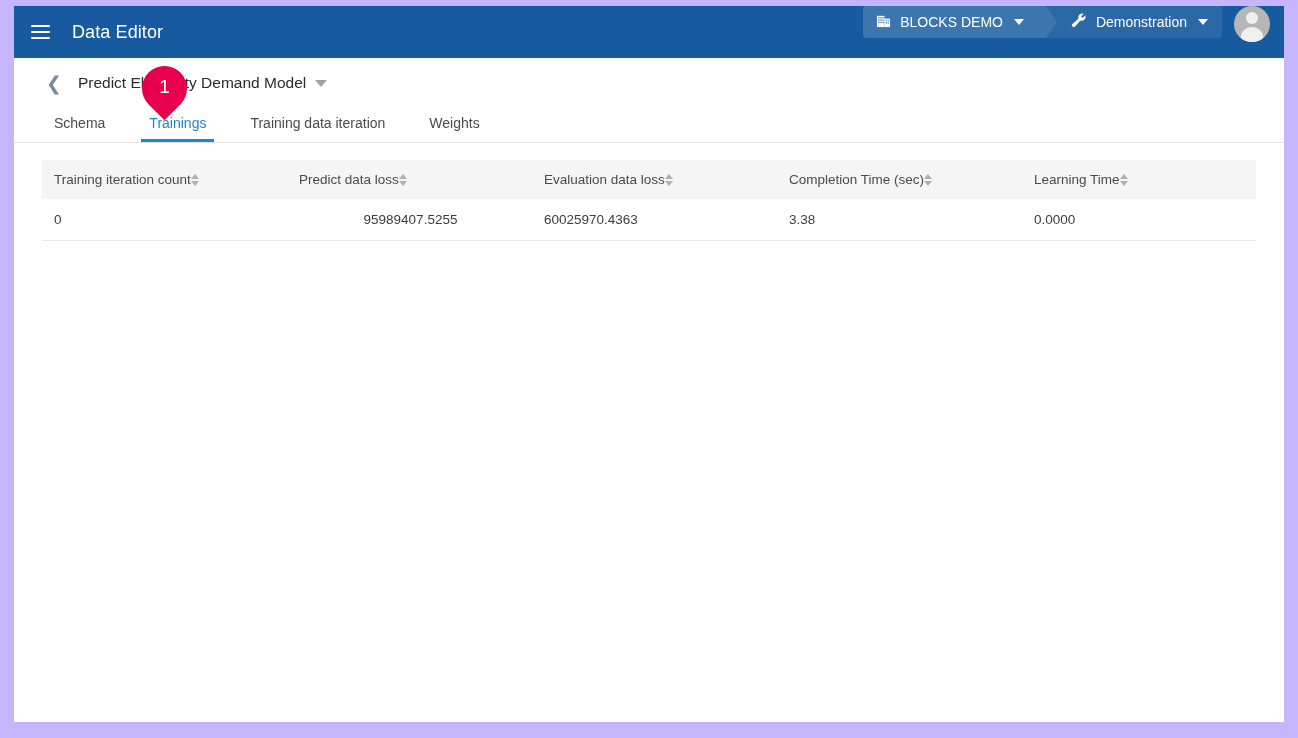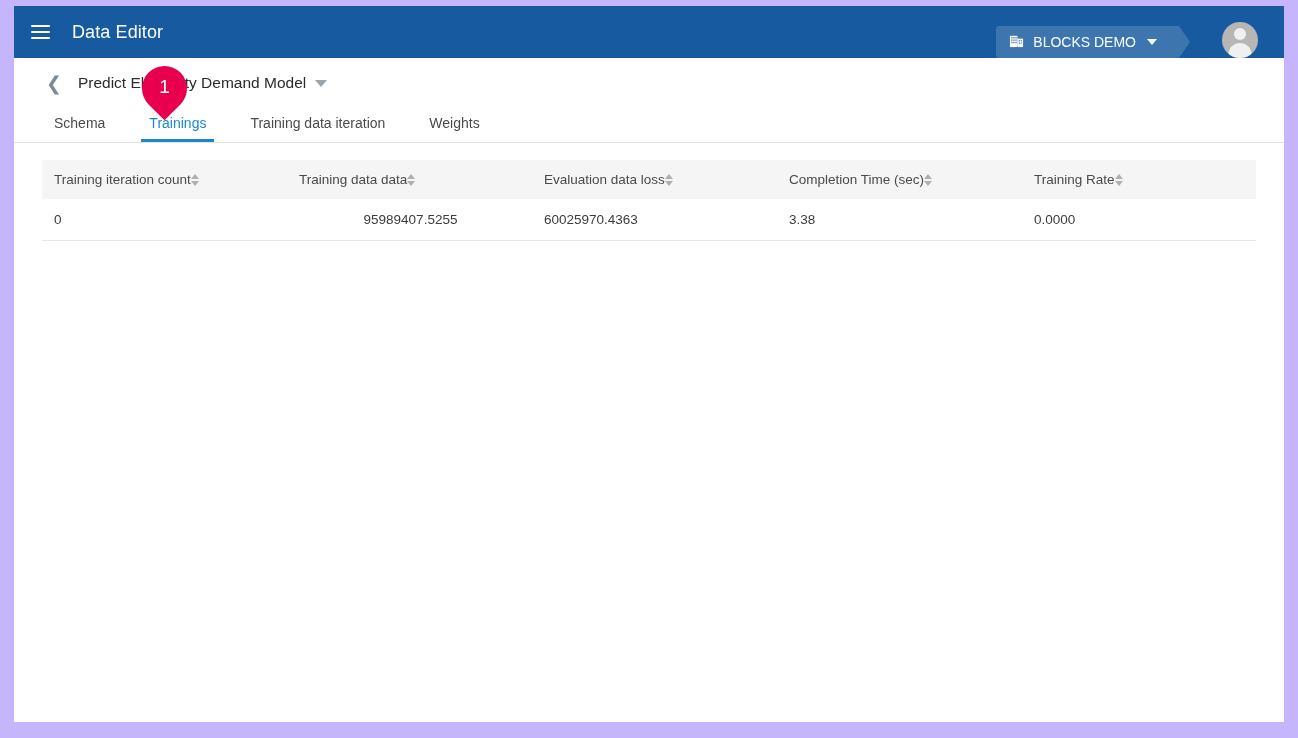--- a/index.html
+++ b/index.html
@@ -57,24 +57,23 @@
   .app-title {
     color: #ffffff;
     font-size: 18px;
     letter-spacing: .1px;
     margin-left: 15px;
     white-space: nowrap;
   }
   .appbar-right {
     margin-left: auto;
     display: flex;
-    align-items: flex-end;
+    align-items: flex-start;
     height: 100%;
-    padding-right: 26px;
-    gap: 31px;
+    padding-right: 14px;
   }
 
   
   .chip-group {
     display: flex;
     align-items: stretch;
     height: 32px;
   }
   .chip {
     position: relative;
@@ -331,20 +330,29 @@
                 <rect x="10.3" y="7.6" width="1.3" height="1.3" fill="#3D76AE"></rect>
                 <rect x="12.4" y="7.6" width="1.3" height="1.3" fill="#3D76AE"></rect>
                 <rect x="10.3" y="10" width="1.3" height="1.3" fill="#3D76AE"></rect>
                 <rect x="12.4" y="10" width="1.3" height="1.3" fill="#3D76AE"></rect>
               </svg>
             </span>
             <span>BLOCKS DEMO</span>
             <span class="chip-caret"></span>
           </div>
 
+          <div class="chip second">
+            <span>
+              <svg width="17" height="17" viewBox="0 0 24 24" aria-hidden="true">
+                <path d="M21.7 4.6l-3.9 3.9-2.3-2.3 3.9-3.9a6 6 0 0 0-7.6 7.3L3.2 17.2a2 2 0 0 0 0 2.8l.8.8a2 2 0 0 0 2.8 0l7.6-8.6a6 6 0 0 0 7.3-7.6z" fill="#ffffff"></path>
+              </svg>
+            </span>
+            <span>Demonstration</span>
+            <span class="chip-caret"></span>
+          </div>
 
         </div>
         <div class="avatar"></div>
       </div>
     </div>
 
     <div class="subheader">
       <div class="crumbline">
         <span class="back-chevron">❮</span>
         <span class="model-title">Predict Electricity Demand Model</span>
@@ -376,21 +384,21 @@
               <span class="th-inner">
                 <span>Training iteration count</span>
                 <span class="sort-icon">
                     <i class="up"></i>
                     <i class="down"></i>
                   </span>
               </span>
             </th>
             <th class="col-1">
               <span class="th-inner">
-                <span>Training data data</span>
+                <span>Predict data loss</span>
                 <span class="sort-icon">
                     <i class="up"></i>
                     <i class="down"></i>
                   </span>
               </span>
             </th>
             <th class="col-2">
               <span class="th-inner">
                 <span>Evaluation data loss</span>
                 <span class="sort-icon">
@@ -403,21 +411,21 @@
               <span class="th-inner">
                 <span>Completion Time (sec)</span>
                 <span class="sort-icon">
                     <i class="up"></i>
                     <i class="down"></i>
                   </span>
               </span>
             </th>
             <th class="col-4">
               <span class="th-inner">
-                <span>Training Rate</span>
+                <span>Learning Time</span>
                 <span class="sort-icon">
                     <i class="up"></i>
                     <i class="down"></i>
                   </span>
               </span>
             </th>
           </tr>
         </thead>
         <tbody>
           <tr>

